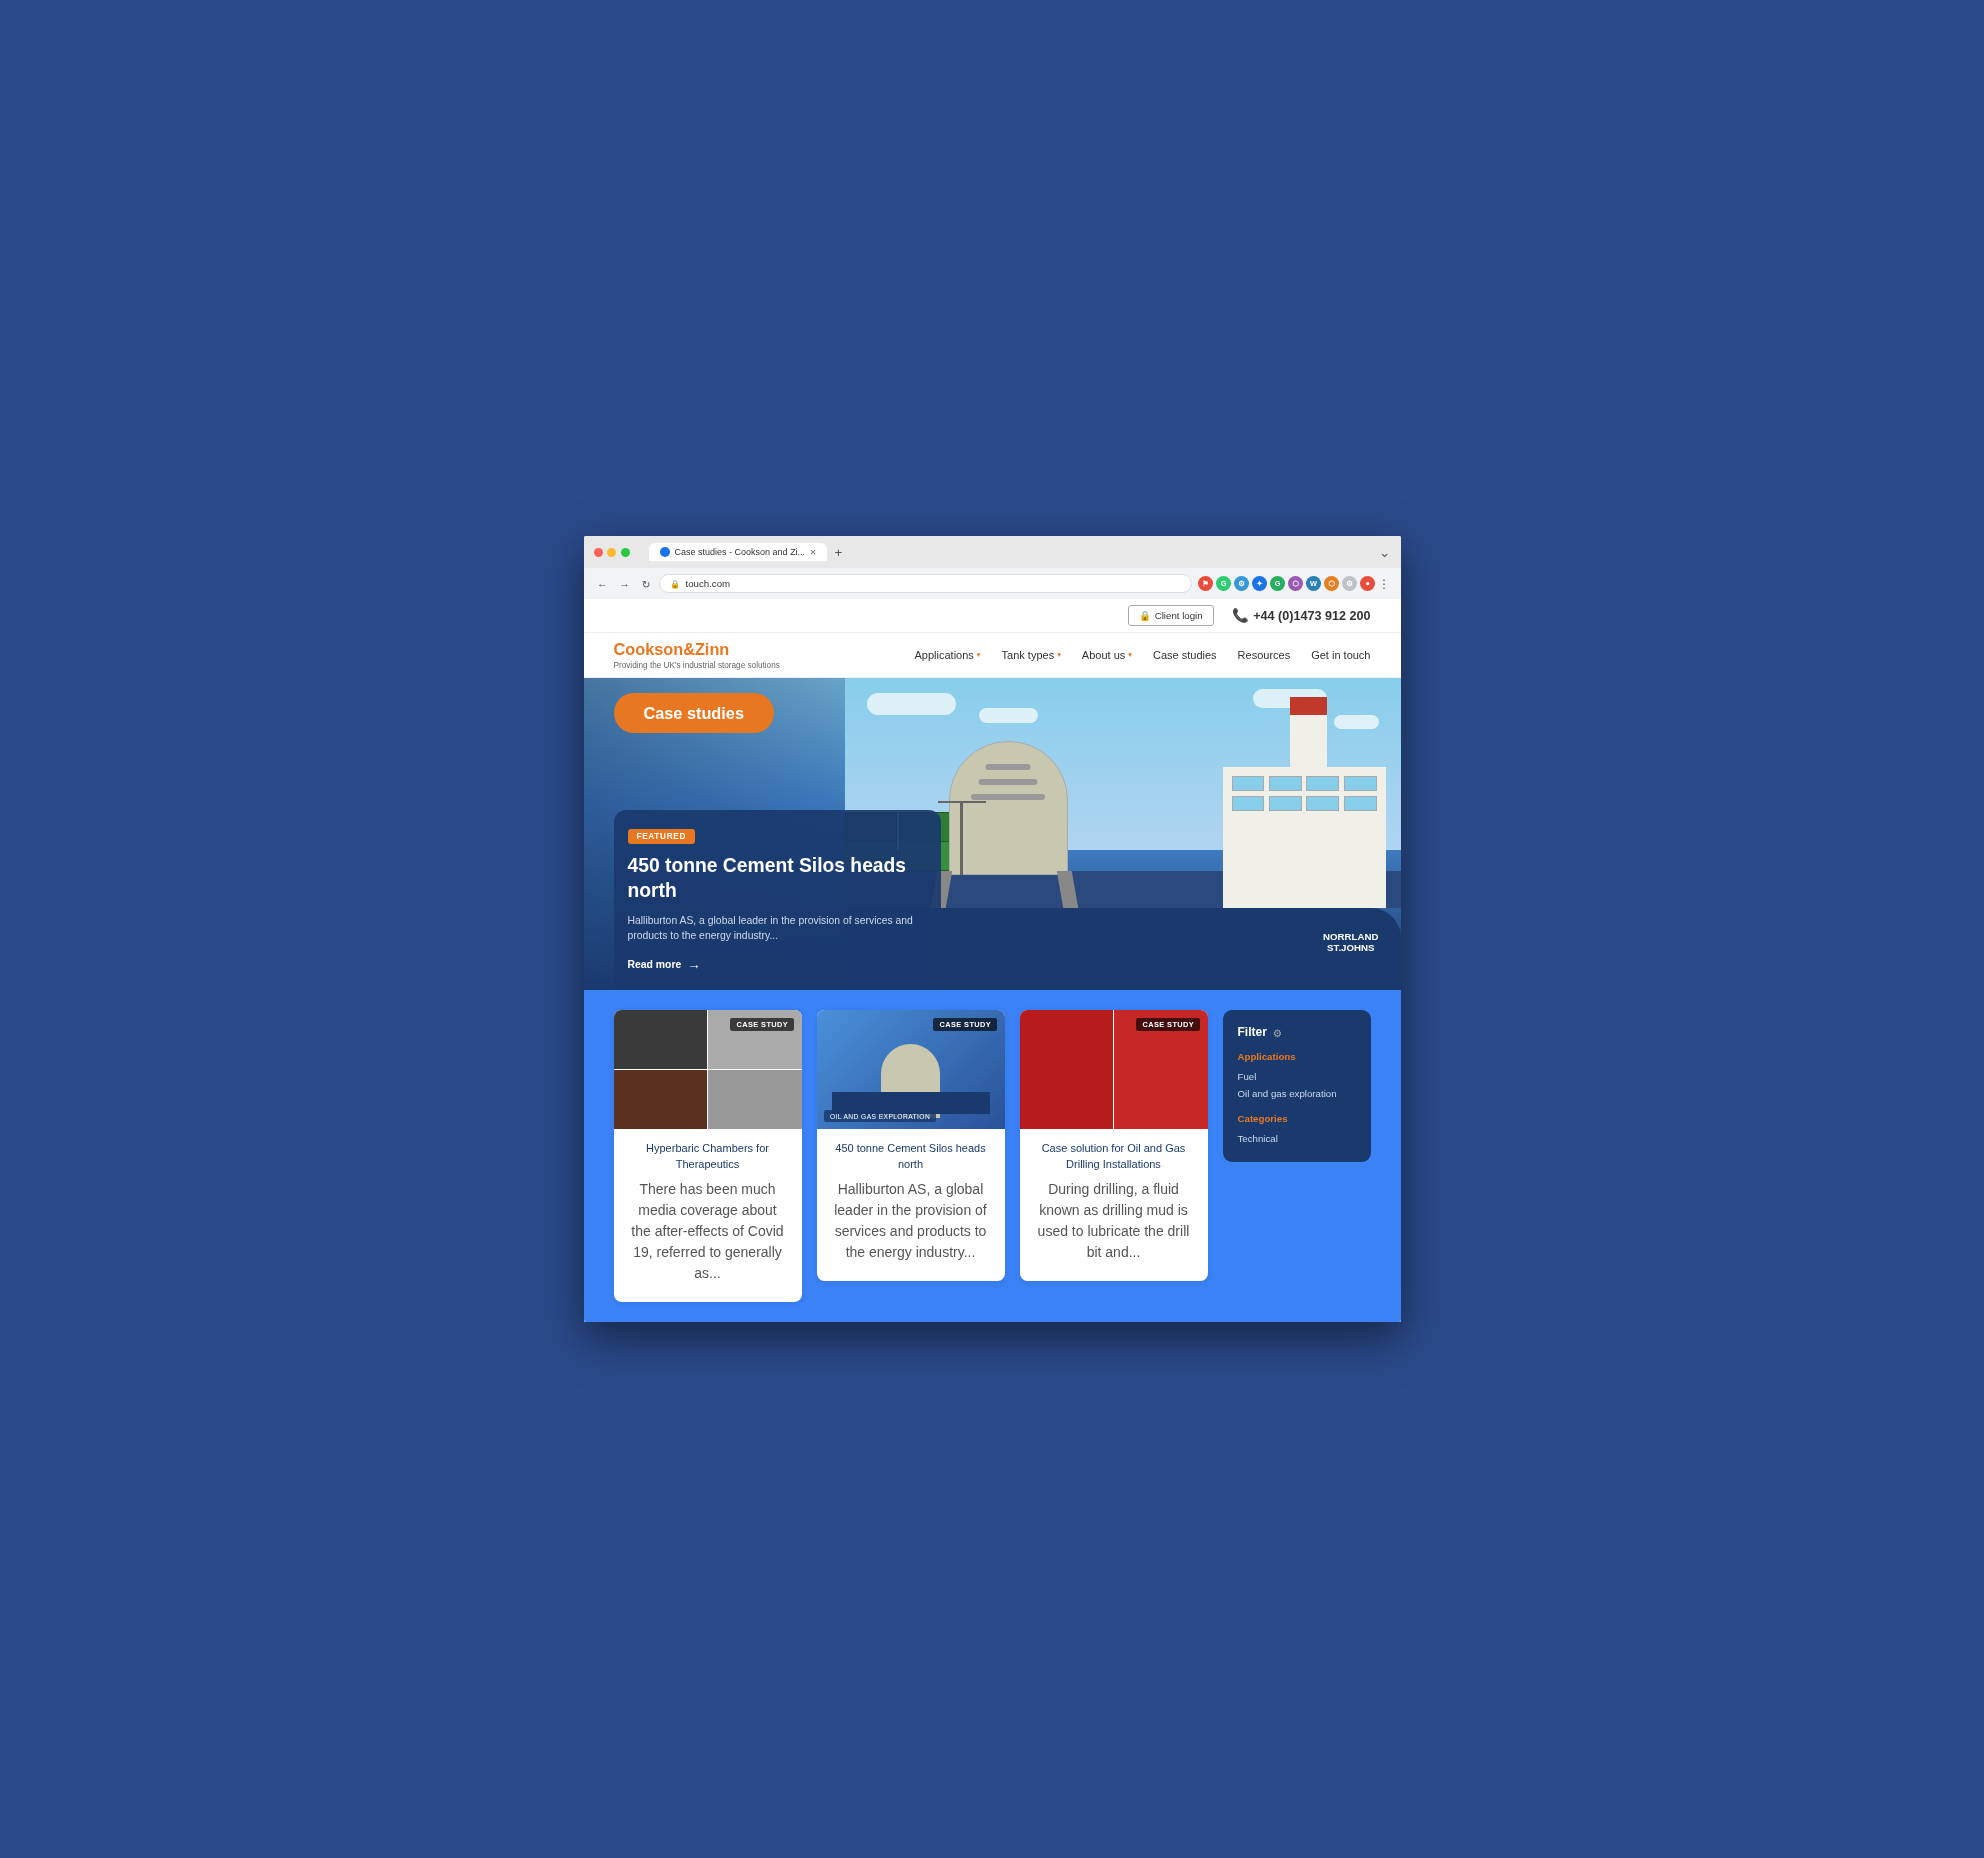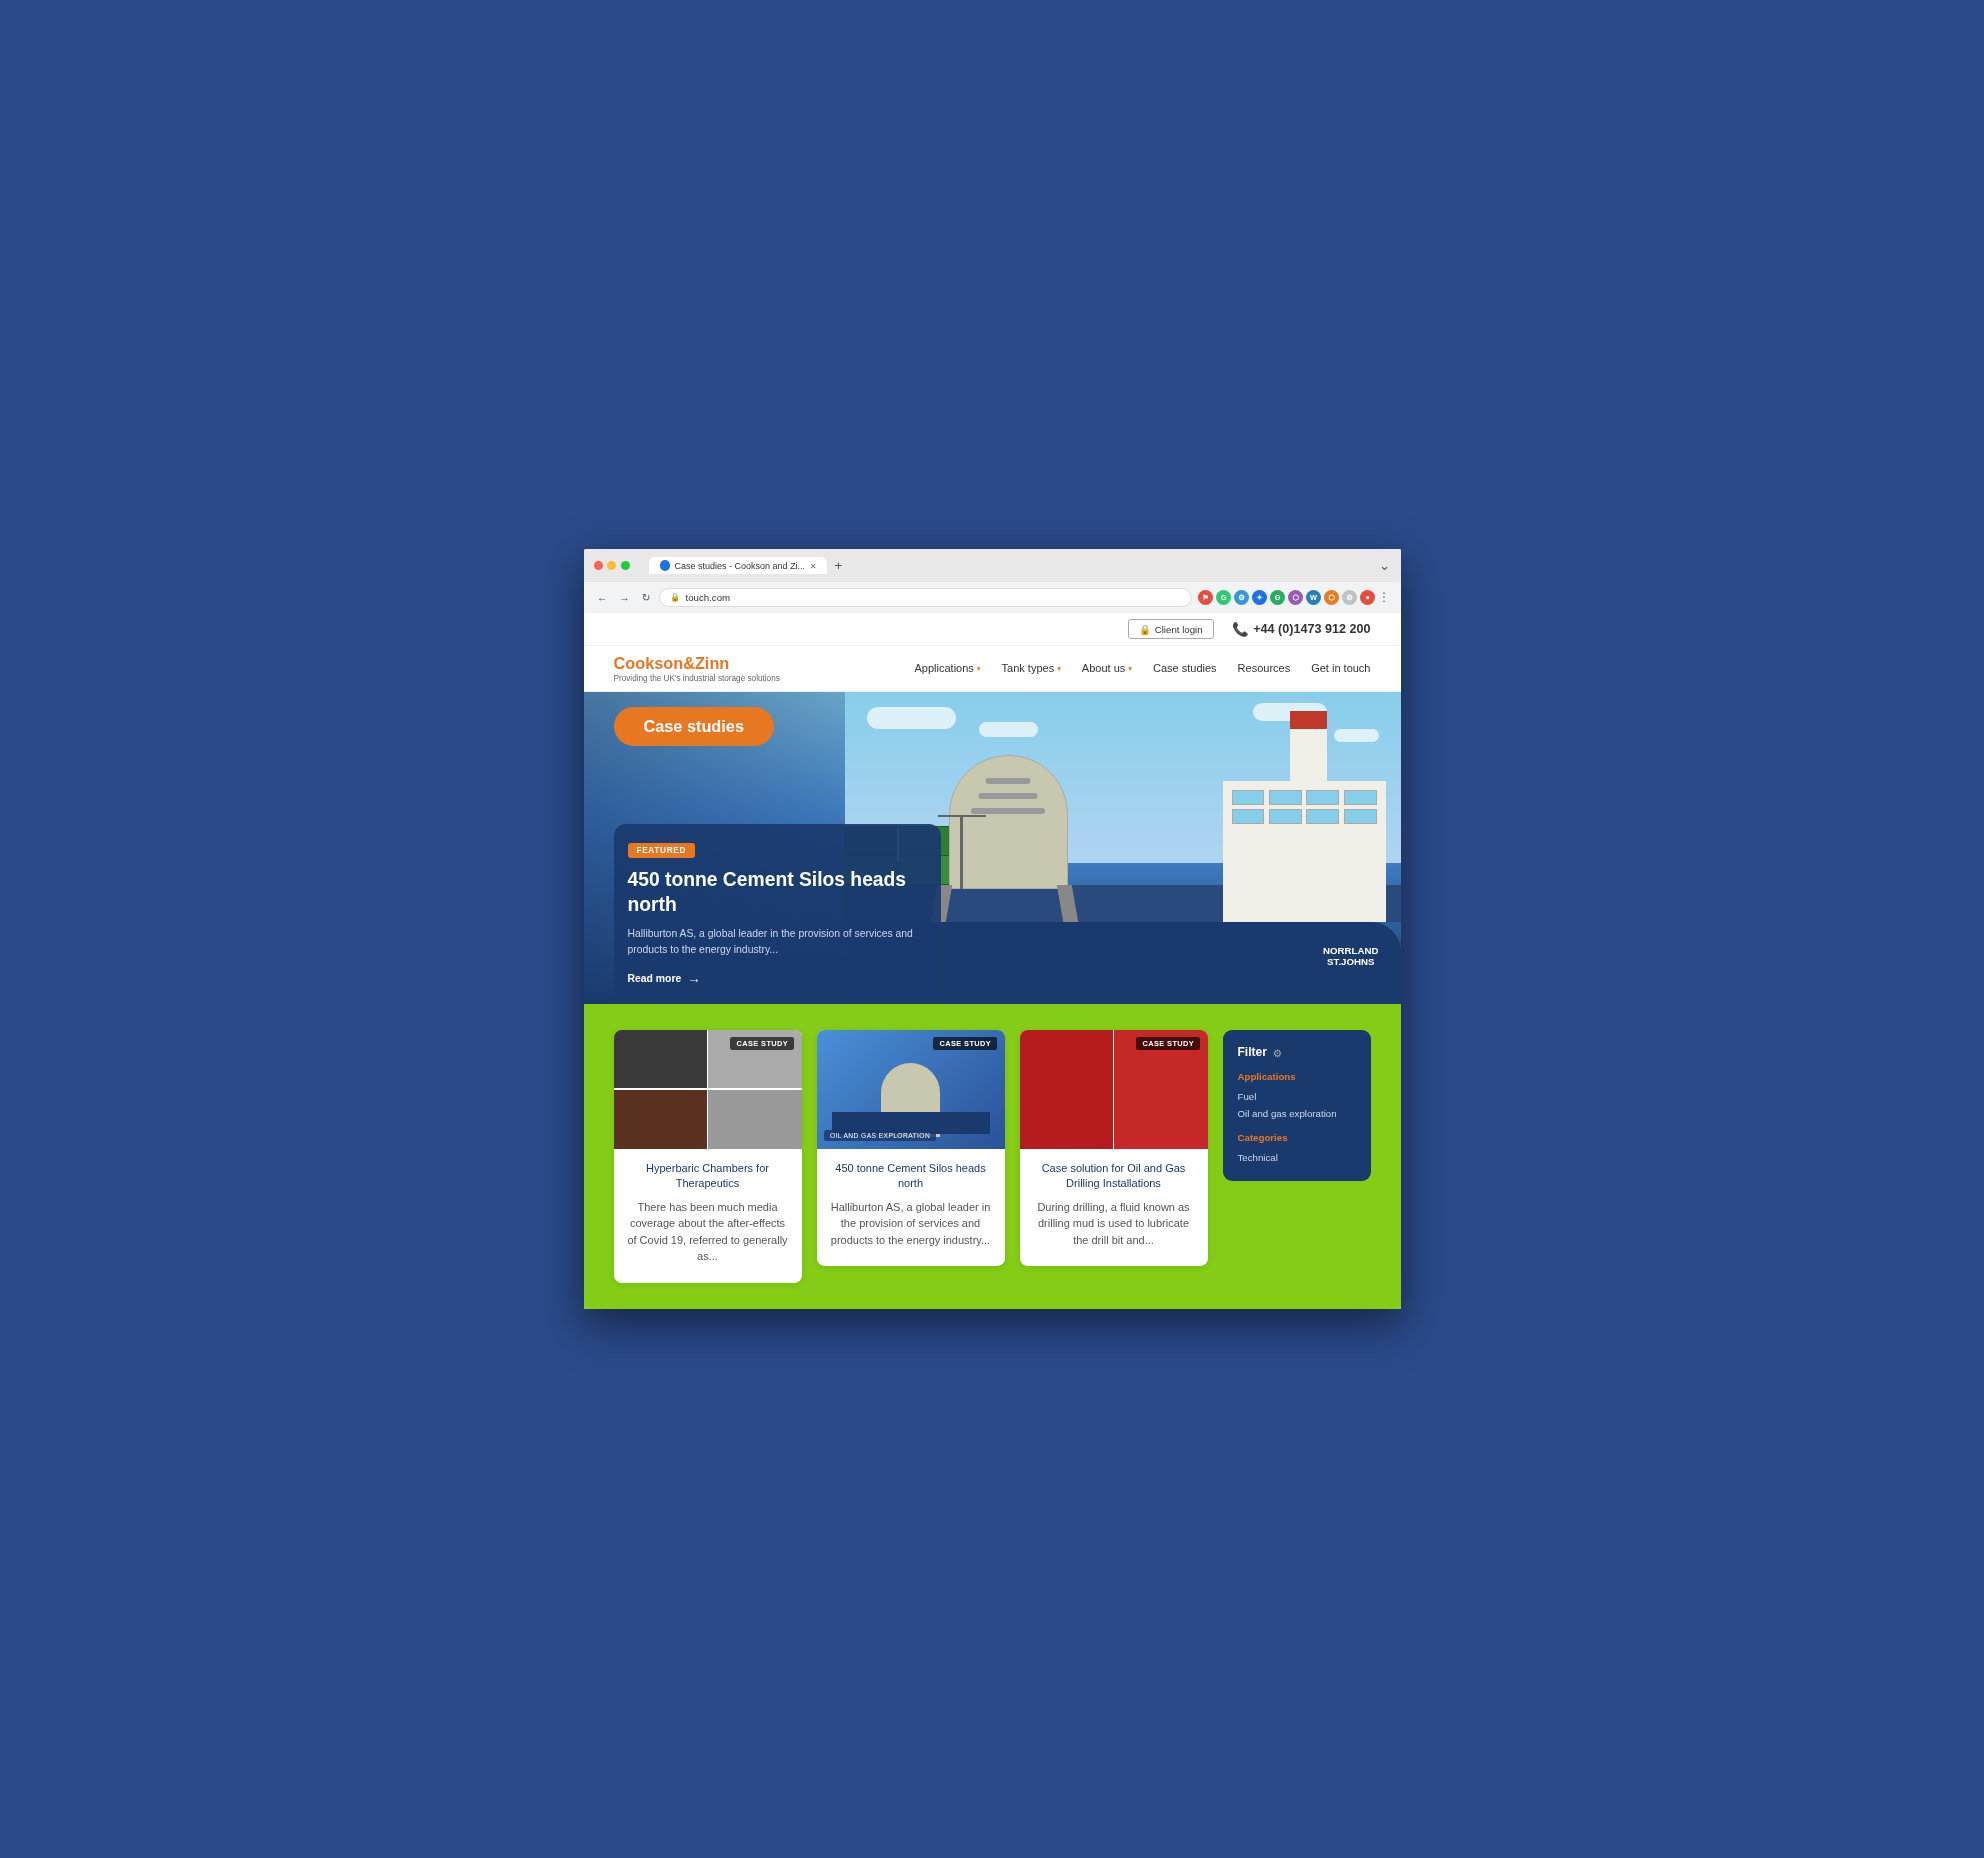--- a/index.html
+++ b/index.html
@@ -240,22 +240,22 @@
       font-size: 10.4px;
       font-weight: bold;
       display: flex;
       align-items: center;
       gap: 6px;
     }
     .arrow-icon { font-size: 13.4px; }
 
     
     .cards-section {
-      background: #84cc16;
-      padding: 26px 30px;
+      background: #3b82f6;
+      padding: 20px 30px;
       display: flex;
       gap: 15px;
       align-items: flex-start;
     }
 
     .case-card {
       background: #fff;
       border-radius: 7.4px;
       overflow: hidden;
       flex: 1;
@@ -308,21 +308,21 @@
       text-align: center;
     }
     .card-title {
       font-size: 11px;
       font-weight: normal;
       color: #1a3a6e;
       margin-bottom: 7.4px;
       line-height: 1.4;
     }
     .card-desc {
-      font-size: 11px;
+      font-size: 14px;
       color: #555;
       line-height: 1.5;
     }
 
     
     .filter-sidebar {
       width: 148px;
       background: #1a3a6e;
       border-radius: 9px;
       padding: 15px;

